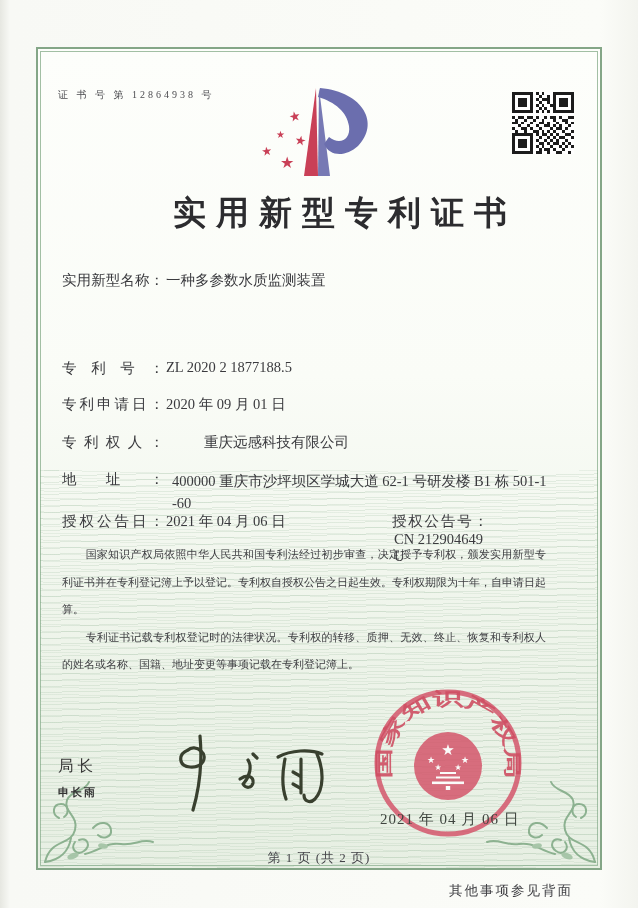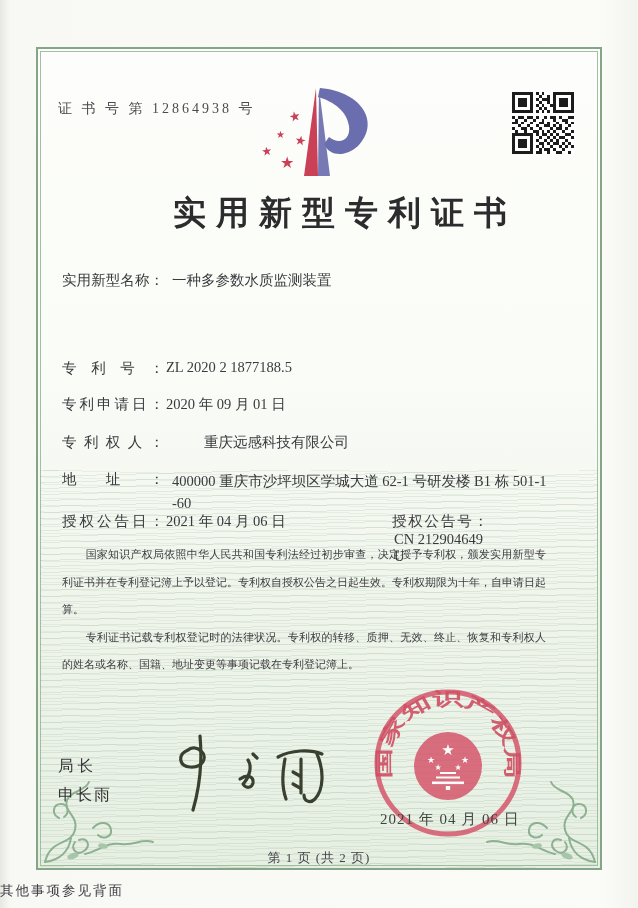--- a/index.html
+++ b/index.html
@@ -22,70 +22,70 @@
     content:""; position:absolute; inset:2px;
     border:1px solid #a2bfa4; pointer-events:none;
   }
   .guilloche {
     position:absolute; left:40px; top:470px; width:558px; height:398px;
     background:
       repeating-linear-gradient(178.5deg, rgba(122,164,128,.17) 0 1px, transparent 1px 6px),
       repeating-linear-gradient(181.5deg, rgba(122,164,128,.12) 0 1px, transparent 1px 7px);
   }
   .cert-number {
-    position:absolute; left:58px; top:100px;
-    font-size:14px; letter-spacing:3px; color:#4c4c50;
+    position:absolute; left:58px; top:88px;
+    font-size:10px; letter-spacing:3px; color:#4c4c50;
   }
   .logo { position:absolute; left:252px; top:82px; width:146px; height:104px; }
   .qr   { position:absolute; left:512px; top:92px; width:62px; height:62px; }
   .qr svg { width:100%; height:100%; shape-rendering:crispEdges; }
   .page-title {
     position:absolute; left:36px; top:191px; width:566px;
     text-align:center; font-size:33px; font-weight:600;
     letter-spacing:10px; color:#2c2c2f; text-indent:10px;padding-left:42px;
   }
   .field { position:absolute; left:62px; font-size:14.5px; color:#3a3a3e; display:flex; align-items:flex-start; }
   .lbl {
     display:inline-block; width:102px; flex:none;
     text-align:justify; text-align-last:justify;
   }
   .val { margin-left:2px; }
   .val-block { margin-left:8px; width:392px; line-height:22px; }
-  .f-name     { top:271px;gap:6px; }
+  .f-name     { top:271px; }
   .f-inventor { top:323px; }
   .f-patno    { top:359px; }
   .f-filing   { top:395px; }
   .f-patentee { top:433px;gap:38px; }
   .f-address  { top:470px; }
   .f-grant    { top:512px; }
   .grant2 { position:absolute; left:330px; top:0; display:flex;flex-direction:column; }
   .grant2 .lbl { width:96px; }
   .paras {
     position:absolute; left:62px; top:541px; width:484px;
     font-size:11px; line-height:27.5px; color:#3c3c40; text-align:justify;
   }
   .paras p { text-indent:2.15em; }
   .director-title { position:absolute; left:58px; top:756px; font-size:15.5px; letter-spacing:4px; color:#333; }
-  .director-name  { position:absolute; left:58px; top:785px; font-size:16px; letter-spacing:2px; color:#333; }
+  .director-name  { position:absolute; left:58px; top:785px; font-size:11px; letter-spacing:2px; color:#333;font-weight:bold; }
   .signature { position:absolute; left:158px; top:726px; width:185px; height:88px; }
   .flourish { position:absolute; width:118px; height:112px; opacity:.85; }
   .flourish-left  { left:39px;  top:756px; }
   .flourish-right { left:483px; top:756px; transform:scaleX(-1); }
   .seal { position:absolute; left:367px; top:682px; width:162px; height:162px; }
   .seal-date {
     position:absolute; left:380px; top:810px;
     font-size:15px; letter-spacing:1px; color:#3f453f; z-index:3;
   }
   .page-info {
     position:absolute; left:36px; top:849px; width:566px;
     text-align:center; font-size:13px; color:#45454a; letter-spacing:1px;
   }
   .back-note {
     position:absolute; left:0; top:882px; width:573px;
-    text-align:left; font-size:13.5px; color:#3d3d41; letter-spacing:2px;
+    text-align:right; font-size:13.5px; color:#3d3d41; letter-spacing:2px;
   }
 </style>
 </head>
 <body>
 
 <div class="page">
 
   <div class="frame"></div>
   <div class="guilloche"></div>
 

